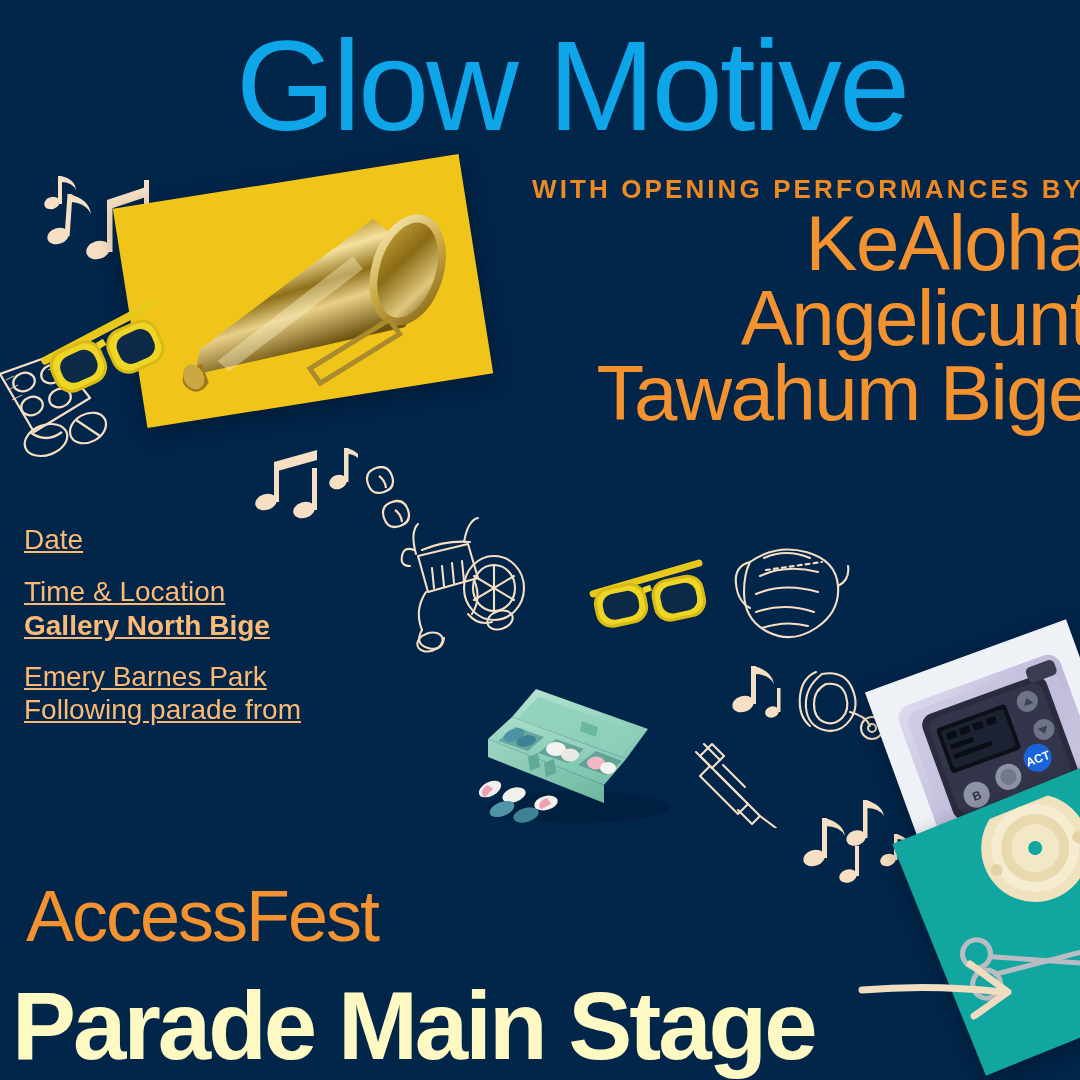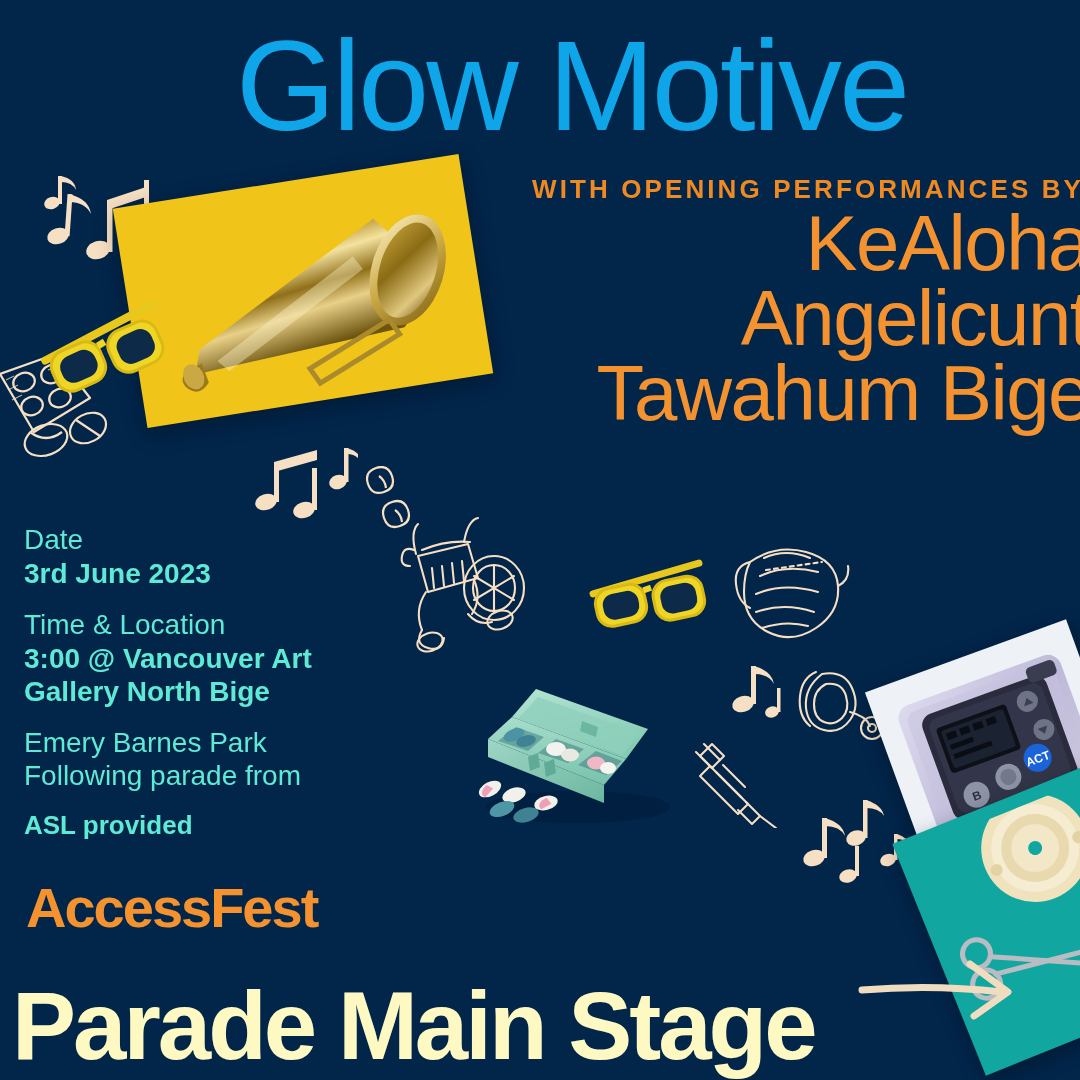--- a/index.html
+++ b/index.html
@@ -58,22 +58,23 @@
     font-weight: 400;
     letter-spacing: -1.5px;
     color: #f3922f;
   }
 
   
   .details {
     position: absolute;
     left: 24px;
     top: 523px;
-    color: #5eead4;
+    color: #fdba74;
     width: 420px;
+    text-decoration: underline;
   }
   .det-group { margin-bottom: 18px; }
   .det-label {
     font-size: 28px;
     line-height: 1.22;
     font-weight: 400;
   }
   .det-value {
     font-size: 28px;
     line-height: 1.18;
@@ -88,22 +89,22 @@
     font-size: 26px;
     font-weight: bold;
     line-height: 1.2;
   }
 
   
   .fest-name {
     position: absolute;
     left: 26px;
     top: 880px;
-    font-size: 56px;
-    font-weight: bold;
+    font-size: 72px;
+    font-weight: normal;
     letter-spacing: -2px;
     color: #f3922f;
     line-height: 1;
     white-space: nowrap;
   }
   .stage-name {
     position: absolute;
     left: 12px;
     top: 978px;
     font-size: 96px;
@@ -531,32 +532,29 @@
 
     <div class="performers">
       <div class="performer">KeAloha</div>
       <div class="performer">Angelicunt</div>
       <div class="performer">Tawahum Bige</div>
     </div>
 
     <div class="details">
       <div class="det-group">
         <div class="det-label">Date</div>
-        <div class="det-value">3rd June 2023</div>
       </div>
       <div class="det-group">
         <div class="det-label">Time &amp; Location</div>
-        <div class="det-value">3:00 @ Vancouver Art</div>
         <div class="det-value">Gallery North Bige</div>
       </div>
       <div class="det-group">
         <div class="det-plain">Emery Barnes Park</div>
         <div class="det-plain">Following parade from</div>
       </div>
-      <div class="det-asl">ASL provided</div>
     </div>
 
     <div class="fest-name">AccessFest</div>
     <div class="stage-name">Parade Main Stage</div>
 
   </div>
 
   <div class="layer-front">
     <svg style="position:absolute; left:858px; top:950px; width:180px; height:80px;" viewBox="0 0 180 80">
       <g stroke="#f0ddc0" stroke-width="7" fill="none" stroke-linecap="round" stroke-linejoin="round">

